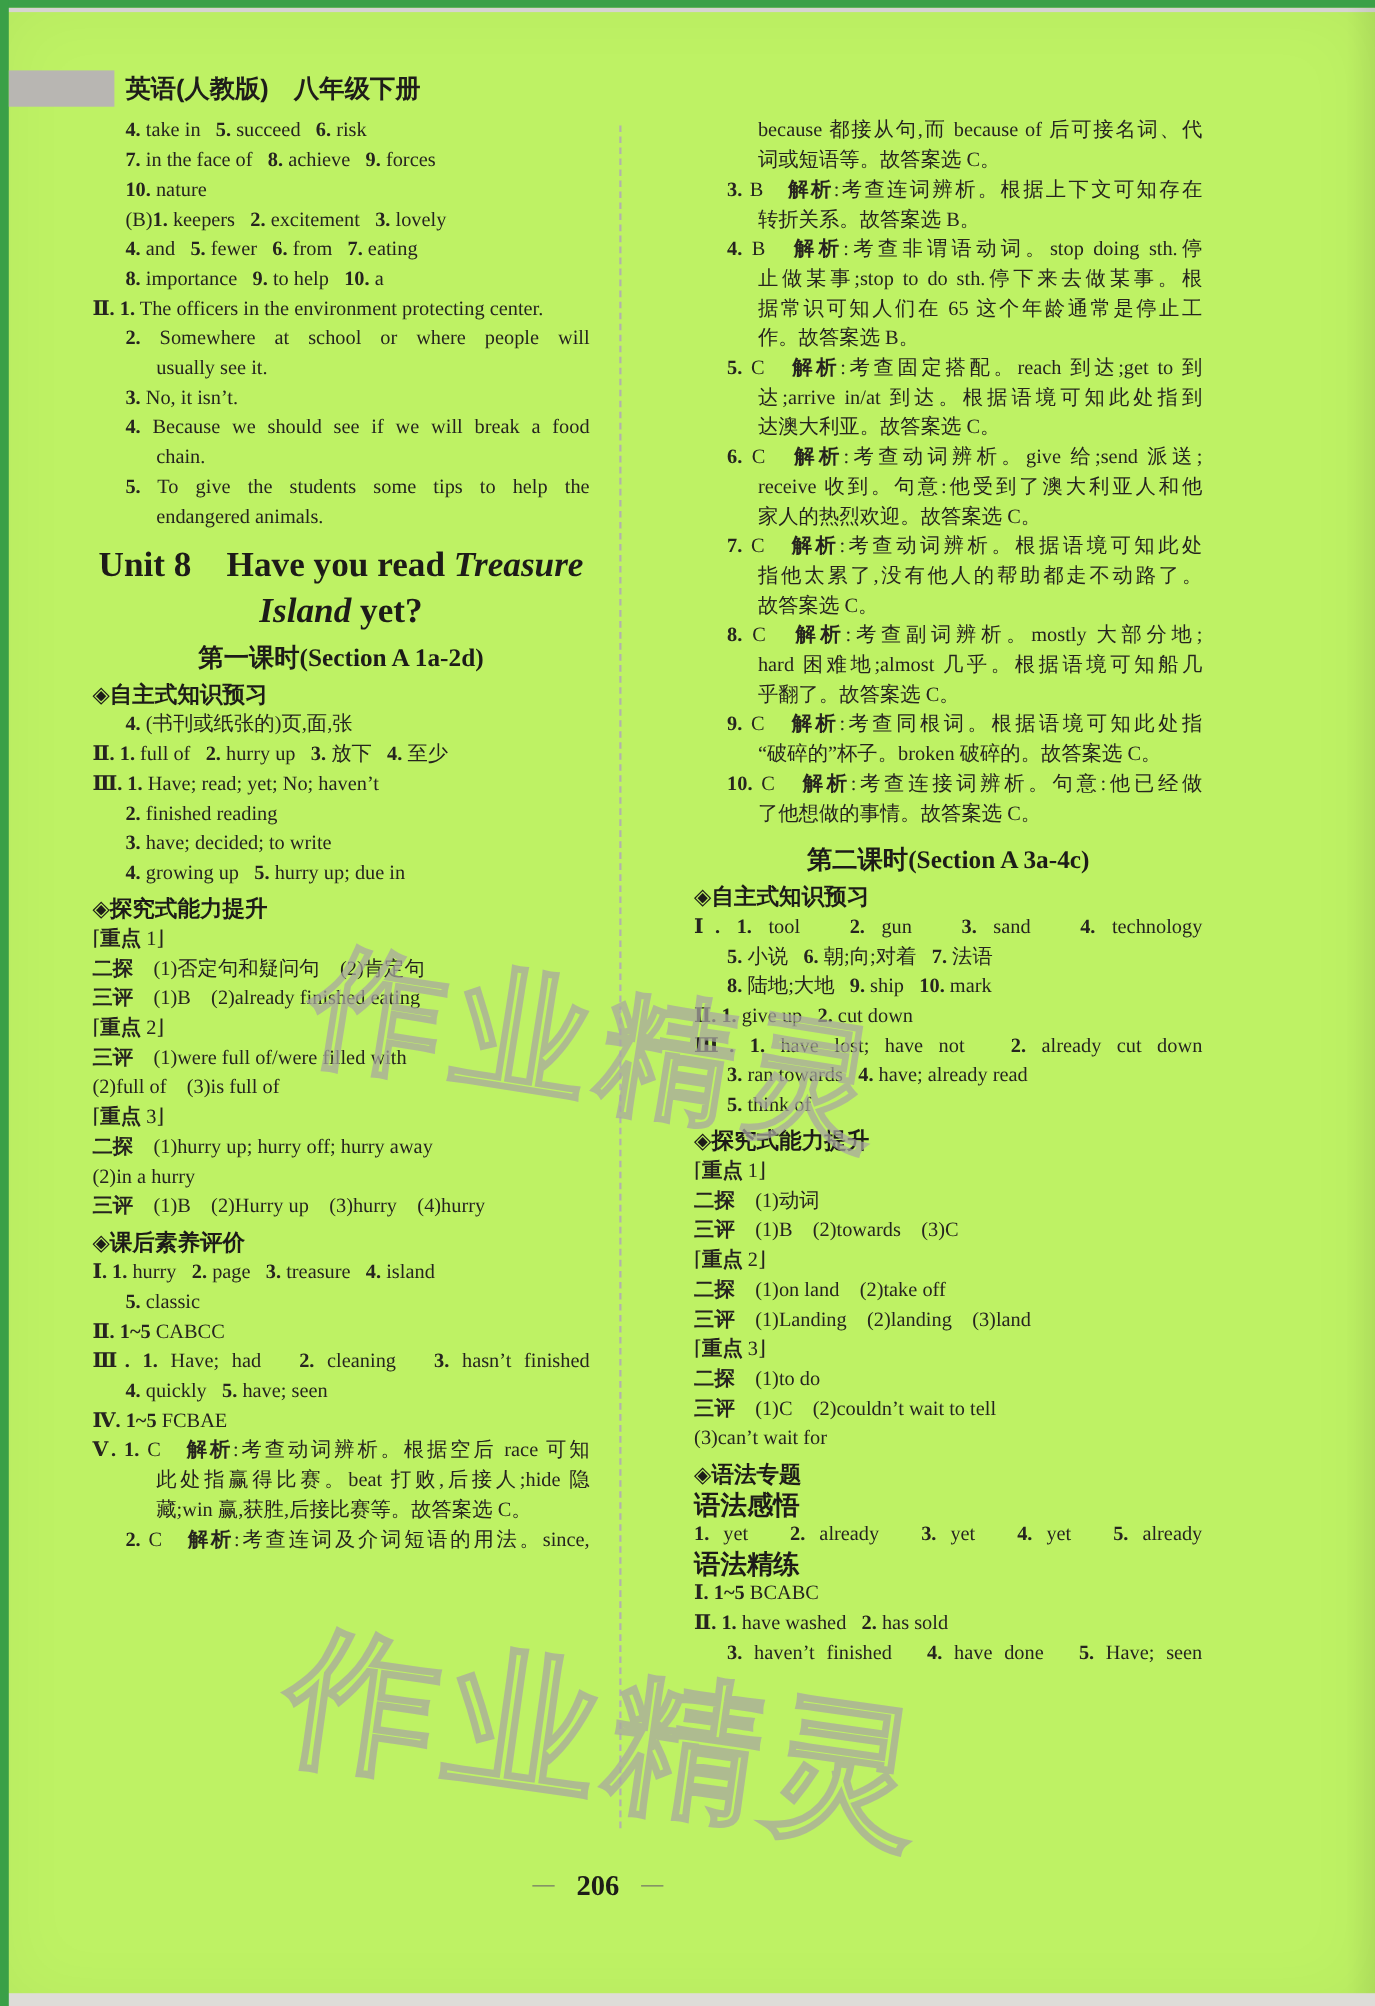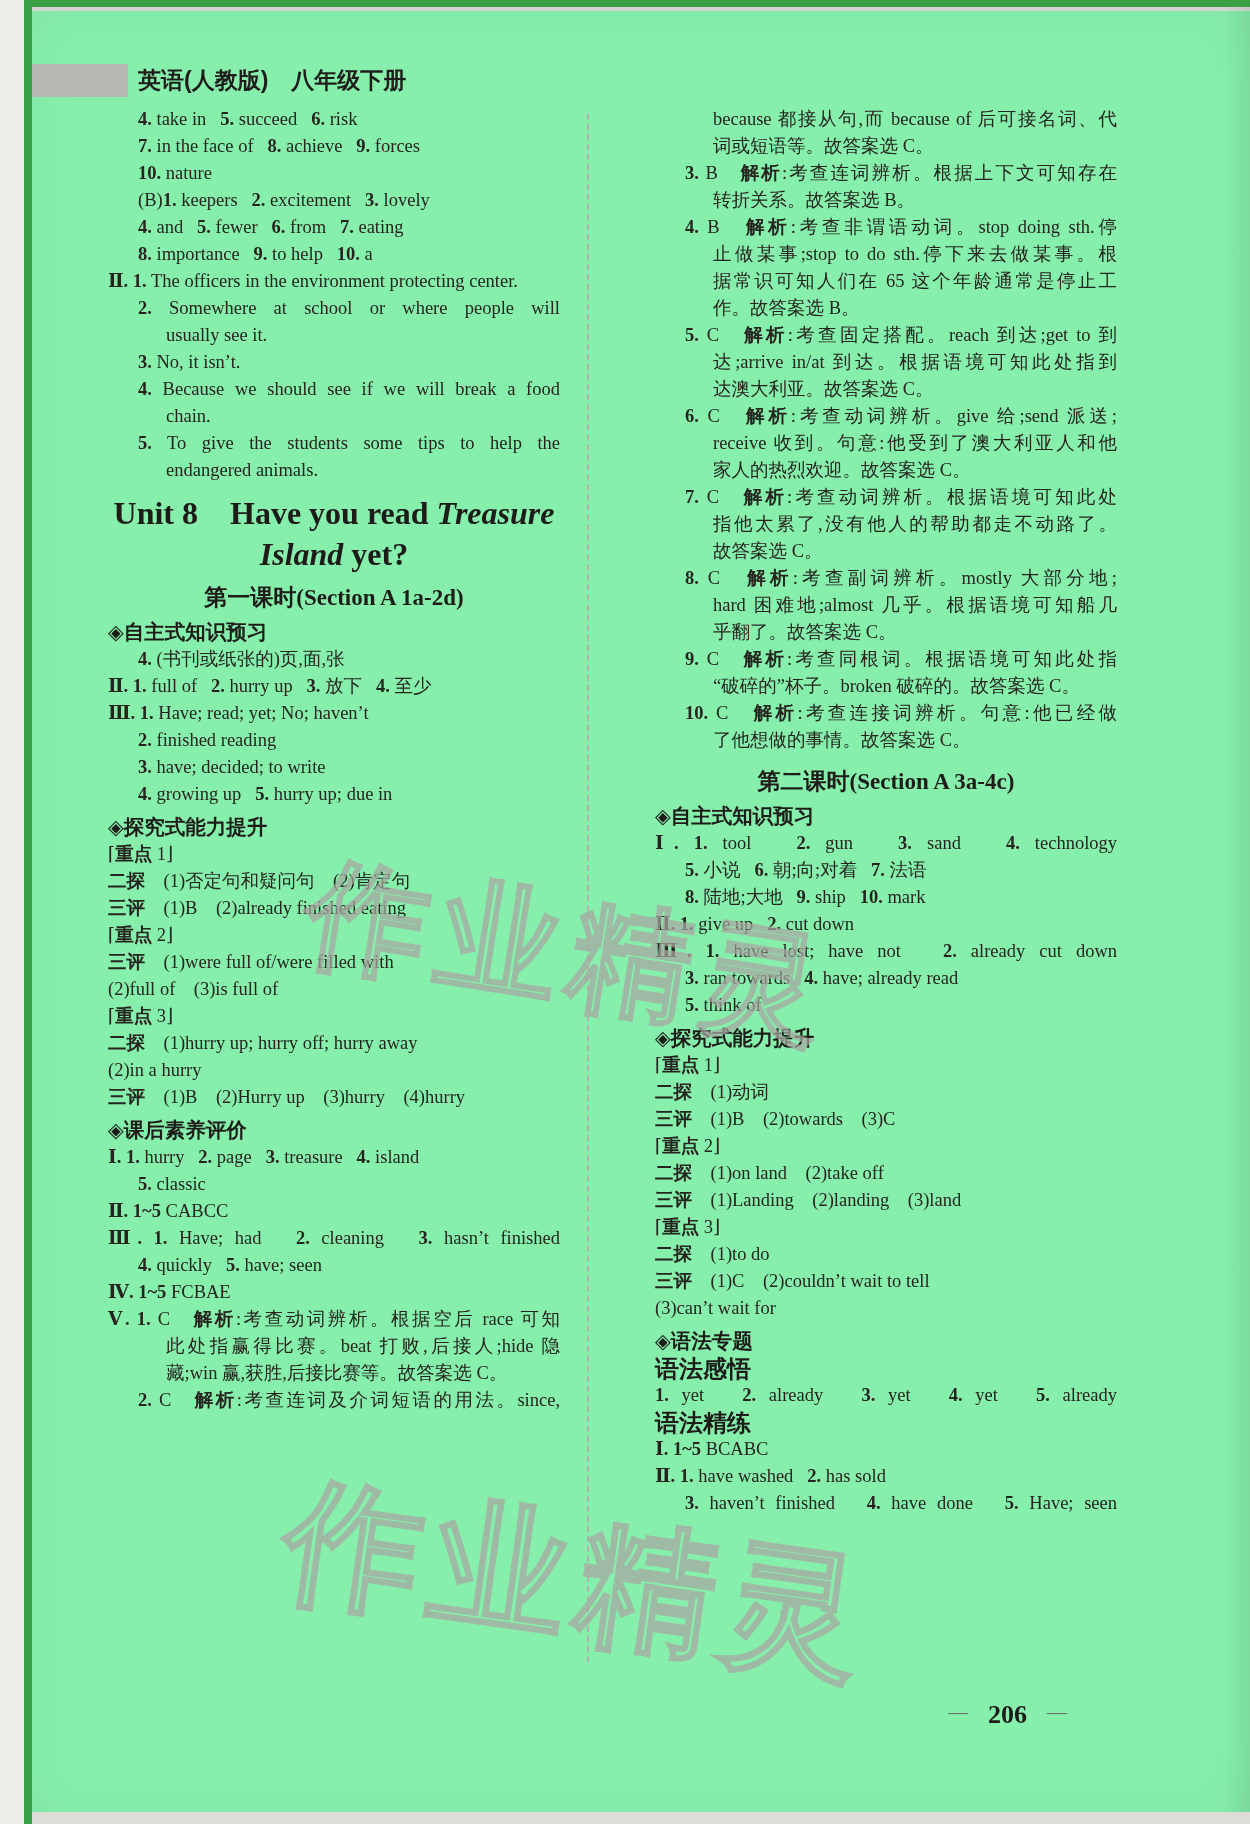--- a/index.html
+++ b/index.html
@@ -4,23 +4,22 @@
 <style>
   html,body{margin:0;padding:0;}
   body{
     width:1250px;height:1824px;position:relative;
     background:#efeeea;
     font-family:"Liberation Serif","DejaVu Serif",serif;
     overflow:hidden;
   }
   .page{
     position:absolute;inset:0;
-    background:#86efac;
+    background:#bef264;
     box-shadow:inset 0 0 70px rgba(0,0,0,0.05);
-    margin-left:24px;
   }
   .edge-top{position:absolute;left:0;top:7px;width:1250px;height:4px;background:#d6d4d0;}
   .edge-bottom{position:absolute;left:0;bottom:0;width:1250px;height:12px;background:#dedcd8;}
   .edge-right{position:absolute;right:0;top:0;width:26px;height:1824px;
     background:linear-gradient(to right, rgba(0,0,0,0), rgba(0,0,0,0.06));}
   .bar-top{position:absolute;left:0;top:0;width:1250px;height:7px;background:#3aa047;}
   .bar-left{position:absolute;left:0;top:0;width:8px;height:1824px;background:#3aa047;}
   .tab{position:absolute;left:8px;top:64px;width:96px;height:33px;background:#b8b6b2;}
   .header-title{
     position:absolute;left:114px;top:64px;height:33px;line-height:33px;
@@ -65,22 +64,22 @@
   .watermark{
     position:absolute;z-index:5;pointer-events:none;user-select:none;
     font-family:"Liberation Sans","DejaVu Sans",sans-serif;
     font-weight:700;color:transparent;
     -webkit-text-stroke:2.2px #a9a7a2;
     opacity:.72;white-space:pre;
   }
   .wm1{left:280px;top:872px;font-size:122px;letter-spacing:11px;transform:rotate(9deg);}
   .wm2{left:258px;top:1488px;font-size:138px;letter-spacing:10px;transform:rotate(8deg);}
   .pagenum{
-    position:absolute;left:0;top:1700px;width:1063px;text-align:right;
-    color:#3a3a36;font-size:20px;
+    position:absolute;left:0;top:1700px;width:1063px;text-align:center;
+    color:#3a3a36;font-size:20px;padding-left:12px;
   }
   .pagenum .dash{color:#6b6a66;margin:0 20px;font-size:20px;vertical-align:4px;}
   .pagenum .num{font-size:26px;font-weight:700;color:#1d1c18;}
 </style>
 </head>
 <body>
 
 <div class="page">
   <div class="edge-top"></div>
   <div class="edge-right"></div>

